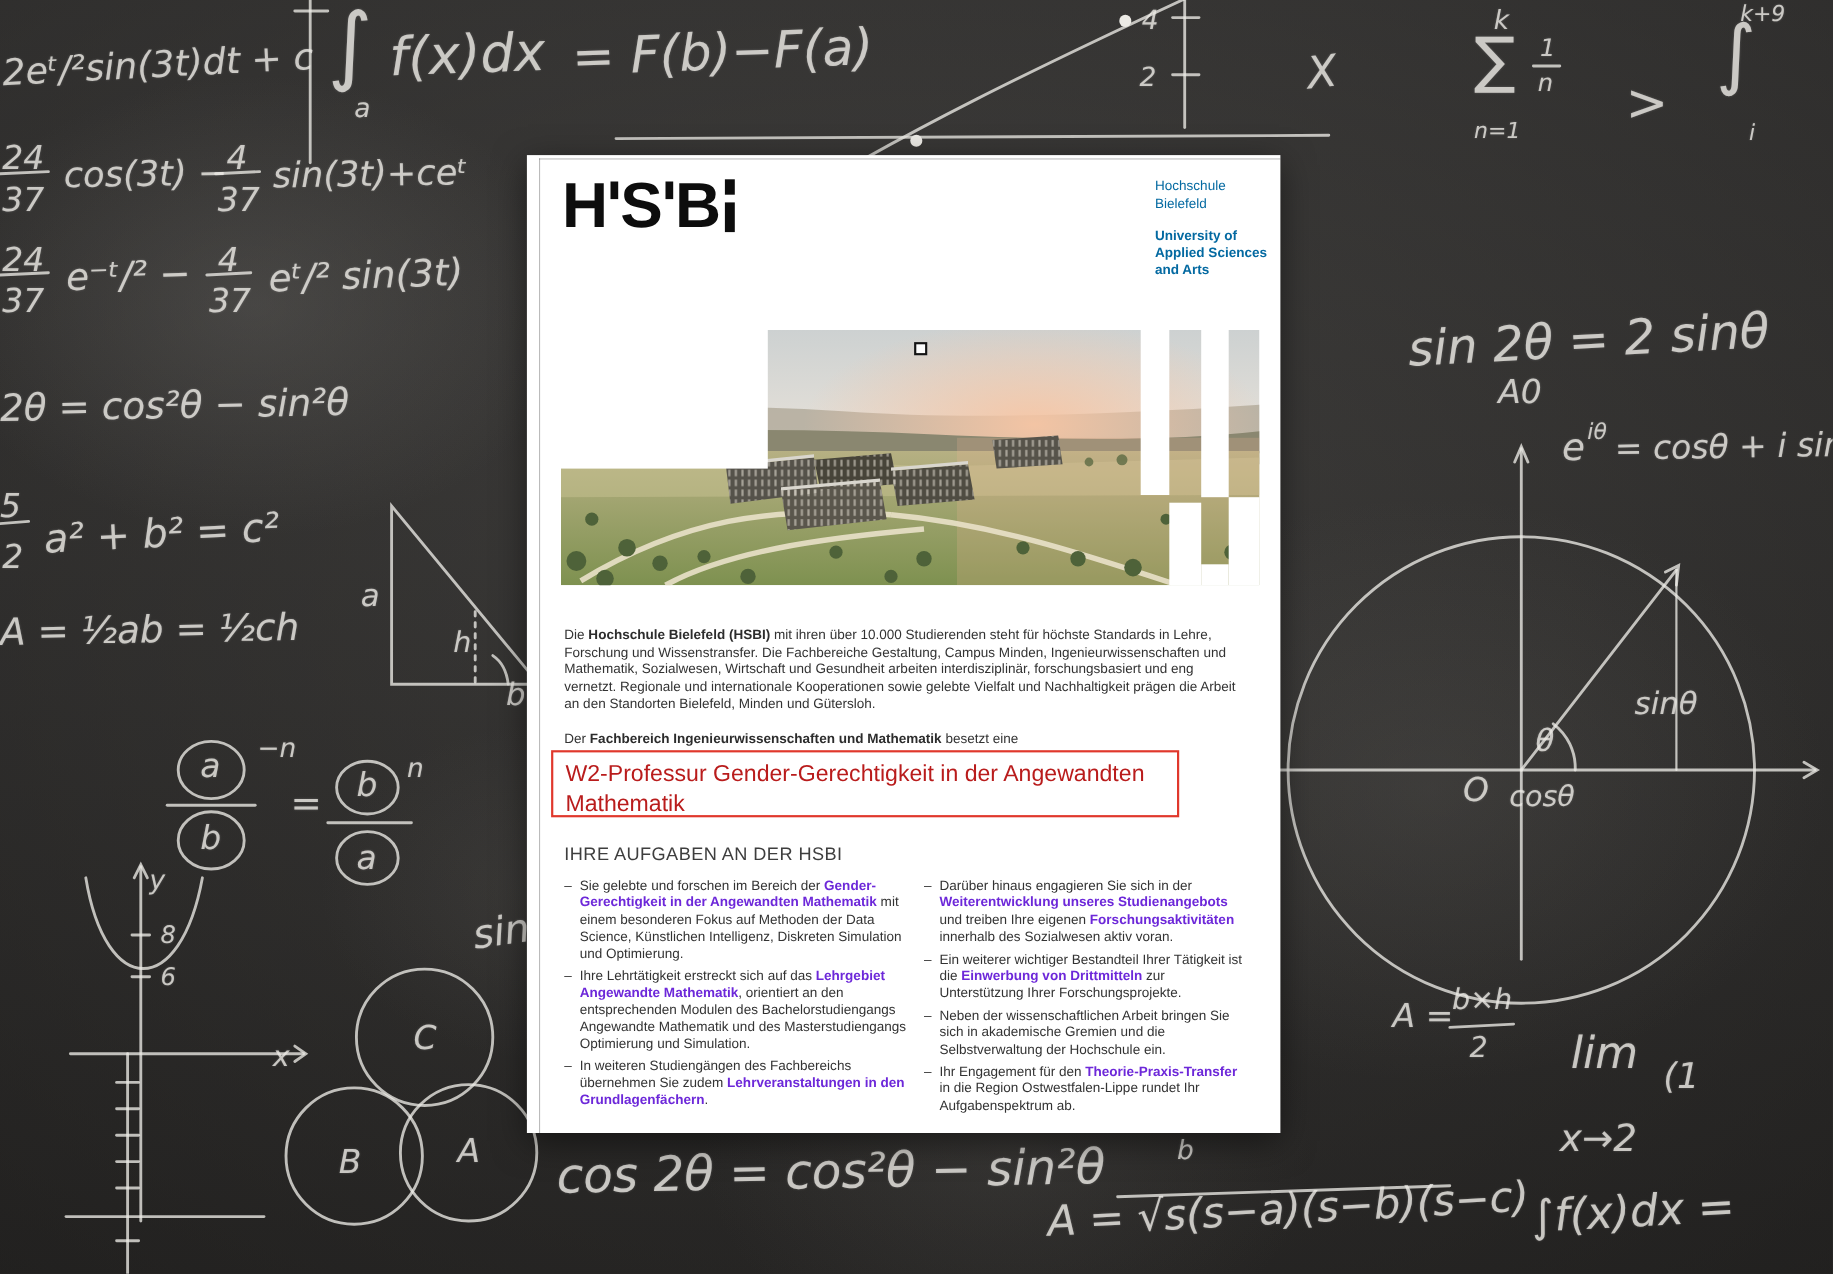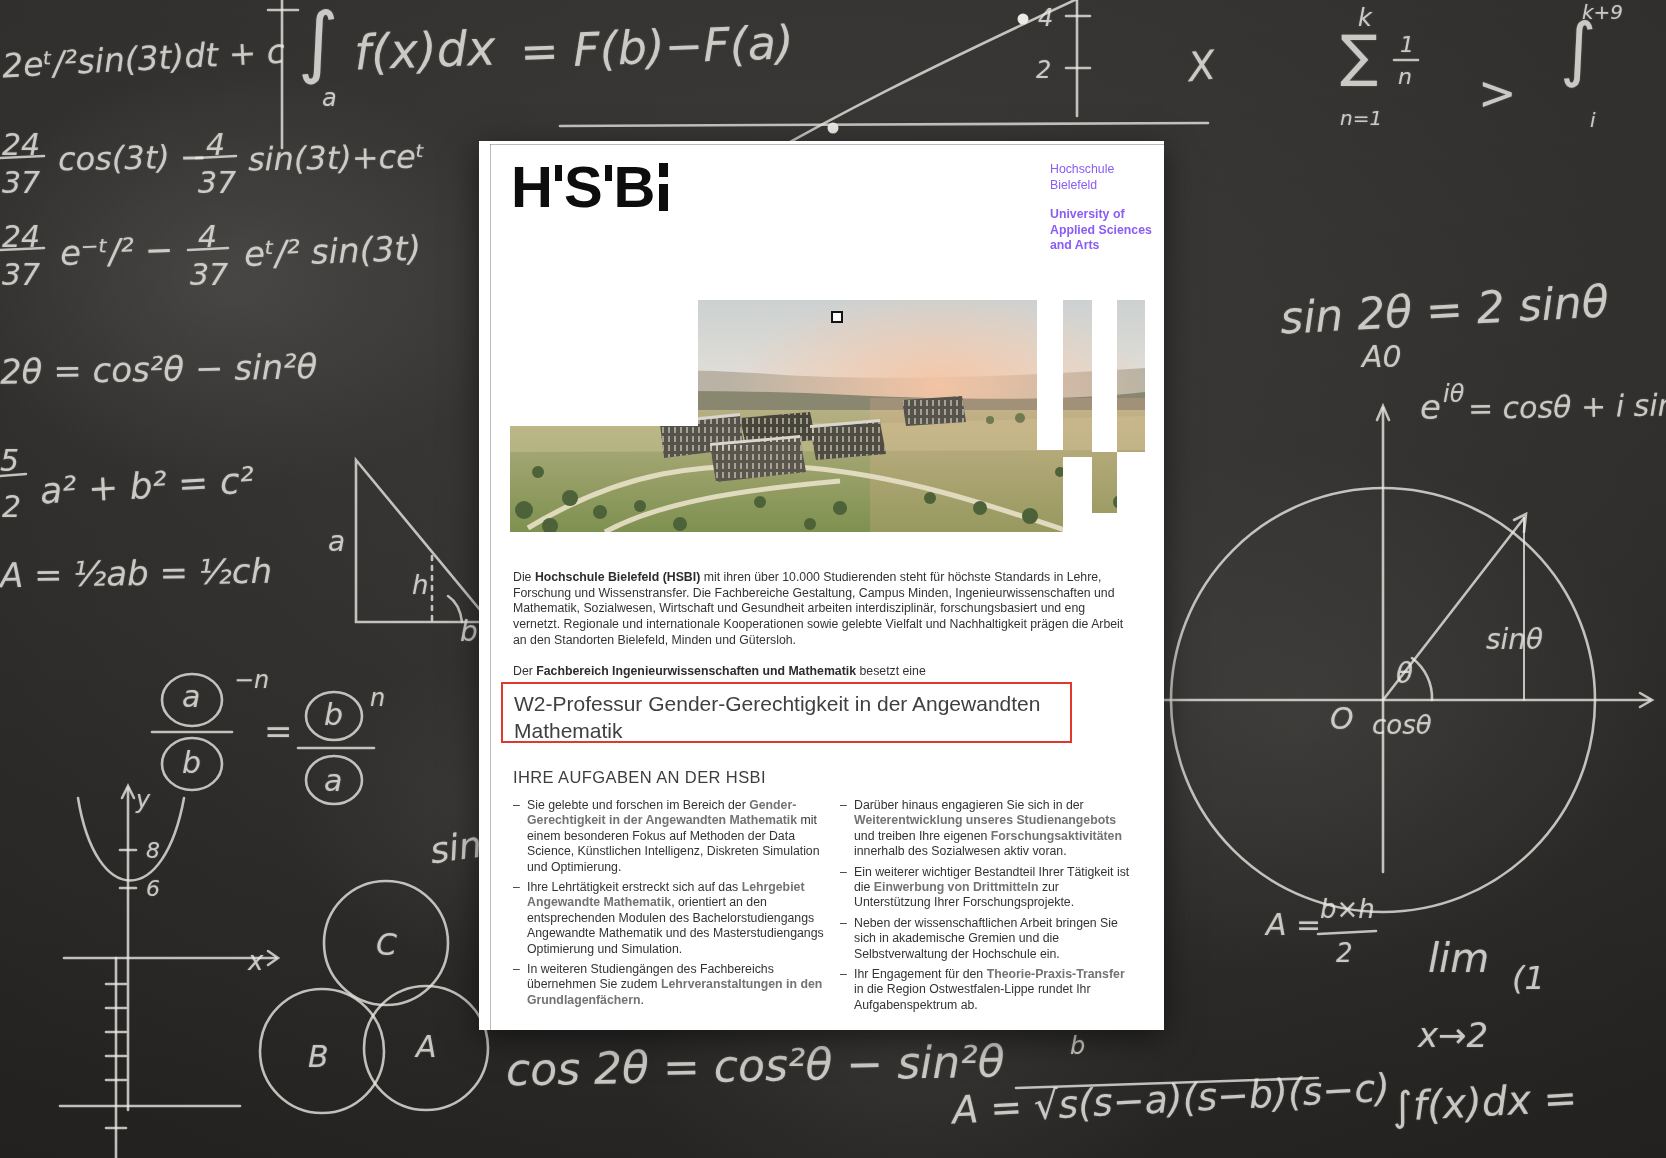--- a/index.html
+++ b/index.html
@@ -33,21 +33,21 @@
   .hairline-h{position:absolute;left:11px;top:3px;right:0;height:1px;background:rgba(60,60,60,.35);}
   
   #logo{position:absolute;left:32px;top:22px;display:flex;align-items:flex-start;height:52px;color:#0d0d0d;}
   #logo .lg{font-size:58px;font-weight:700;letter-spacing:0;line-height:48px;font-family:"Liberation Sans",sans-serif;}
   #logo .mark{width:7px;height:16px;background:#0d0d0d;margin:2px 2px 0 2px;}
   #logo .broken-i{width:9px;margin-left:4px;display:flex;flex-direction:column;}
   #logo .broken-i .t{height:14px;background:#0d0d0d;}
   #logo .broken-i .g{height:7px;}
   #logo .broken-i .bt{height:27px;background:#0d0d0d;}
   
-  .org{position:absolute;left:571px;width:110px;font-size:12.3px;line-height:15.5px;white-space:pre-line;color:#8b5cf6;}
+  .org{position:absolute;left:571px;width:110px;font-size:12.3px;line-height:15.5px;white-space:pre-line;color:#0369a1;}
   #org1{top:21px;} #org2{top:66px;font-weight:bold;}
   
   #meta{position:absolute;left:34px;top:172px;font-size:12.3px;line-height:15.9px;color:#2f2f2f;}
   #meta .b{font-weight:700;}
   #meta .lines{white-space:pre-line;}
   
   #photoWrap{position:absolute;left:31px;top:159px;width:635px;height:232px;}
   #photoWrap svg{position:absolute;left:0;top:0;}
   .pwhite{position:absolute;background:#fff;}
   #checkbox{
@@ -57,31 +57,31 @@
   
   .para{position:absolute;left:34px;width:620px;font-size:12.3px;line-height:15.6px;color:#333;}
   #intro{top:417px;}
   #lead2{top:511px;}
   .para b{font-weight:700;color:#2c2c2c;}
   
   #titleBox{
     position:absolute;left:22px;top:541px;width:556px;height:51px;
     border:2px solid #e0382c;padding:6px 0 0 11px;
   }
-  #jobTitle{font-size:21px;line-height:27px;color:#404040;font-weight:400;margin:0;}
+  #jobTitle{font-size:21px;line-height:27px;color:#b91c1c;font-weight:400;margin:0;}
   
   #tasksHeading{position:absolute;left:34px;top:627px;font-size:16.5px;letter-spacing:.4px;color:#3e3e3e;}
   
   .col{position:absolute;top:657px;font-size:12.3px;line-height:15.4px;color:#333;}
   #colLeft{left:34px;width:314px;}
   #colRight{left:361px;width:294px;}
   .task{display:flex;margin-bottom:5px;}
   .task .dash{width:14px;flex:0 0 14px;}
   .task .tx{flex:1;}
-  .task b{font-weight:700;color:#737373;}
+  .task b{font-weight:700;color:#6d28d9;}
 </style>
 </head>
 <body>
 
 <div id="board">
   <svg id="sketches" width="1666" height="1158" viewBox="0 0 1666 1158">
     <g fill="none" stroke="#eceae5" stroke-opacity="0.78" stroke-width="2.6" stroke-linecap="round">
 
       <path d="M 700,195 C 820,120 950,58 1092,-8"></path>
       <circle cx="833" cy="128" r="5.5" fill="#eceae5" stroke="none"></circle>
@@ -187,21 +187,21 @@
       <span class="chalk" style="left: 416px; top: 1032px; font-size: 30px;">A</span>
       <span class="chalk" style="left: 308px; top: 1042px; font-size: 30px;">B</span>
       <span class="chalk" style="left: 376px; top: 930px; font-size: 30px;">C</span>
       <span class="chalk" style="left: 506px; top: 1044px; font-size: 44px; transform: rotate(-1deg);">cos 2θ  =  cos²θ − sin²θ</span>
       <span class="chalk" style="left: 952px; top: 1080px; font-size: 38px; transform: rotate(-3deg);">A = √s(s−a)(s−b)(s−c)</span>
       <span class="chalk" style="left: 1070px; top: 1034px; font-size: 24px;">b</span>
       <span class="chalk" style="left: 1392px; top: 1082px; font-size: 40px; transform: rotate(-3deg);">∫f(x)dx =</span>
       <span class="chalk" style="left: 1280px; top: 288px; font-size: 44px; transform: rotate(-3deg);">sin 2θ = 2 sinθ</span>
       <span class="chalk" style="left: 1362px; top: 342px; font-size: 30px;">A0</span>
       <span class="chalk" style="left: 1420px; top: 390px; font-size: 34px;">e</span>
-      <span class="chalk" style="left: 1443px; top: 382px; font-size: 24px;">iθ</span>
+      <span class="chalk" style="left: 1443px; top: 382px; font-size: 20px;">iθ</span>
       <span class="chalk" style="left: 1468px; top: 392px; font-size: 30px; transform: rotate(-1deg);">= cosθ + i sinθ</span>
       <span class="chalk" style="left: 1486px; top: 626px; font-size: 28px;">sinθ</span>
       <span class="chalk" style="left: 1396px; top: 660px; font-size: 28px;">θ</span>
       <span class="chalk" style="left: 1330px; top: 704px; font-size: 30px;">O</span>
       <span class="chalk" style="left: 1372px; top: 712px; font-size: 26px; text-align: right;">cosθ</span>
       <span class="chalk" style="left: 1266px; top: 910px; font-size: 30px;">A =</span>
       <span class="chalk" style="left: 1320px; top: 896px; font-size: 26px;">b×h</span>
       <span class="chalk" style="left: 1336px; top: 940px; font-size: 26px;">2</span>
       <span class="chalk" style="left: 1428px; top: 938px; font-size: 40px;">lim</span>
       <span class="chalk" style="left: 1418px; top: 1018px; font-size: 34px;">x→2</span>

